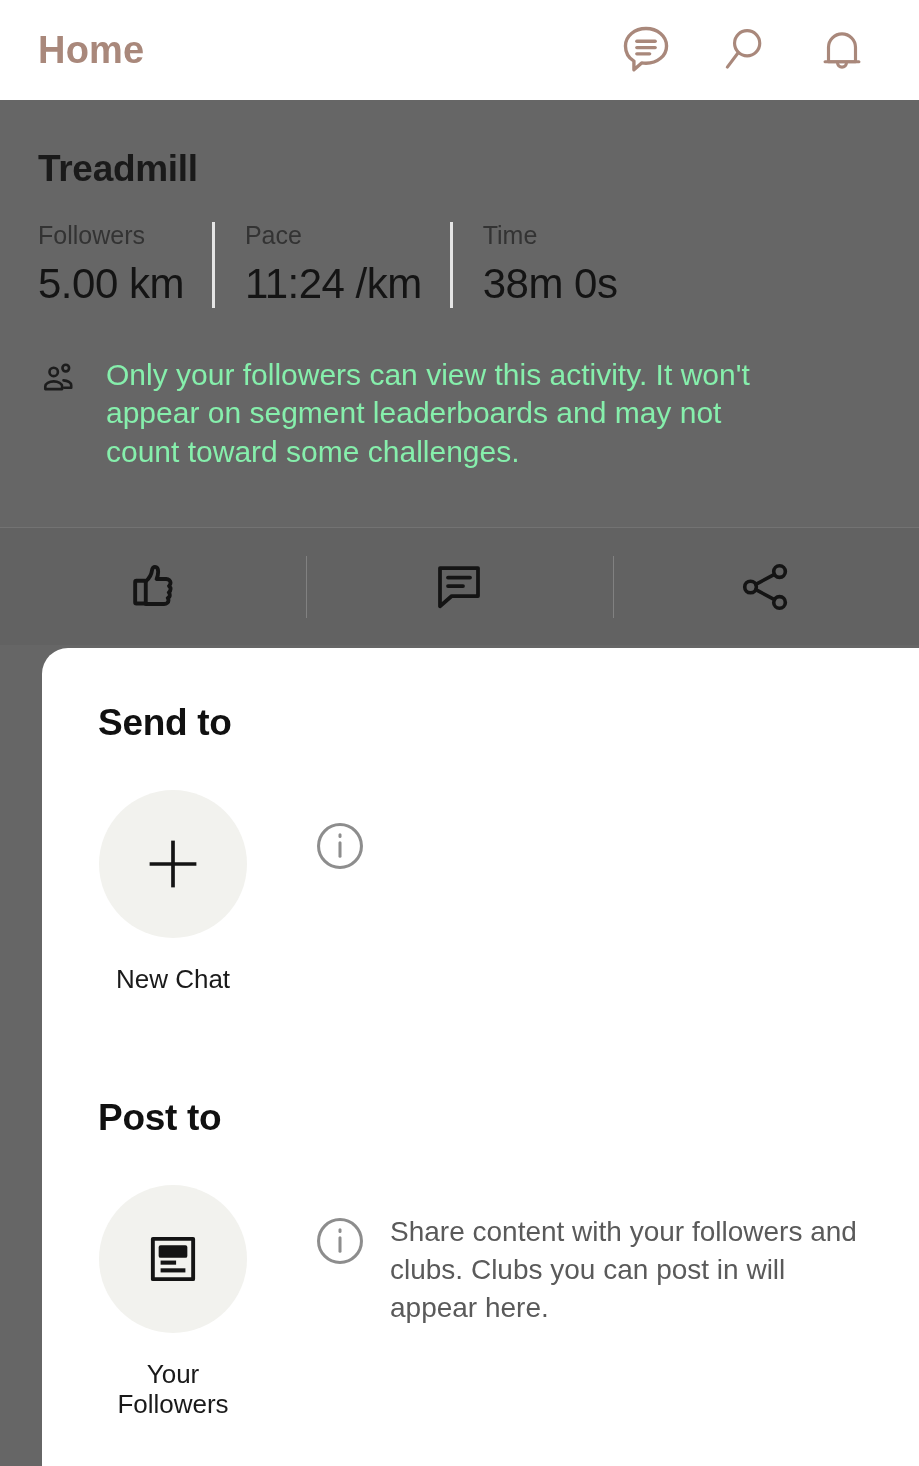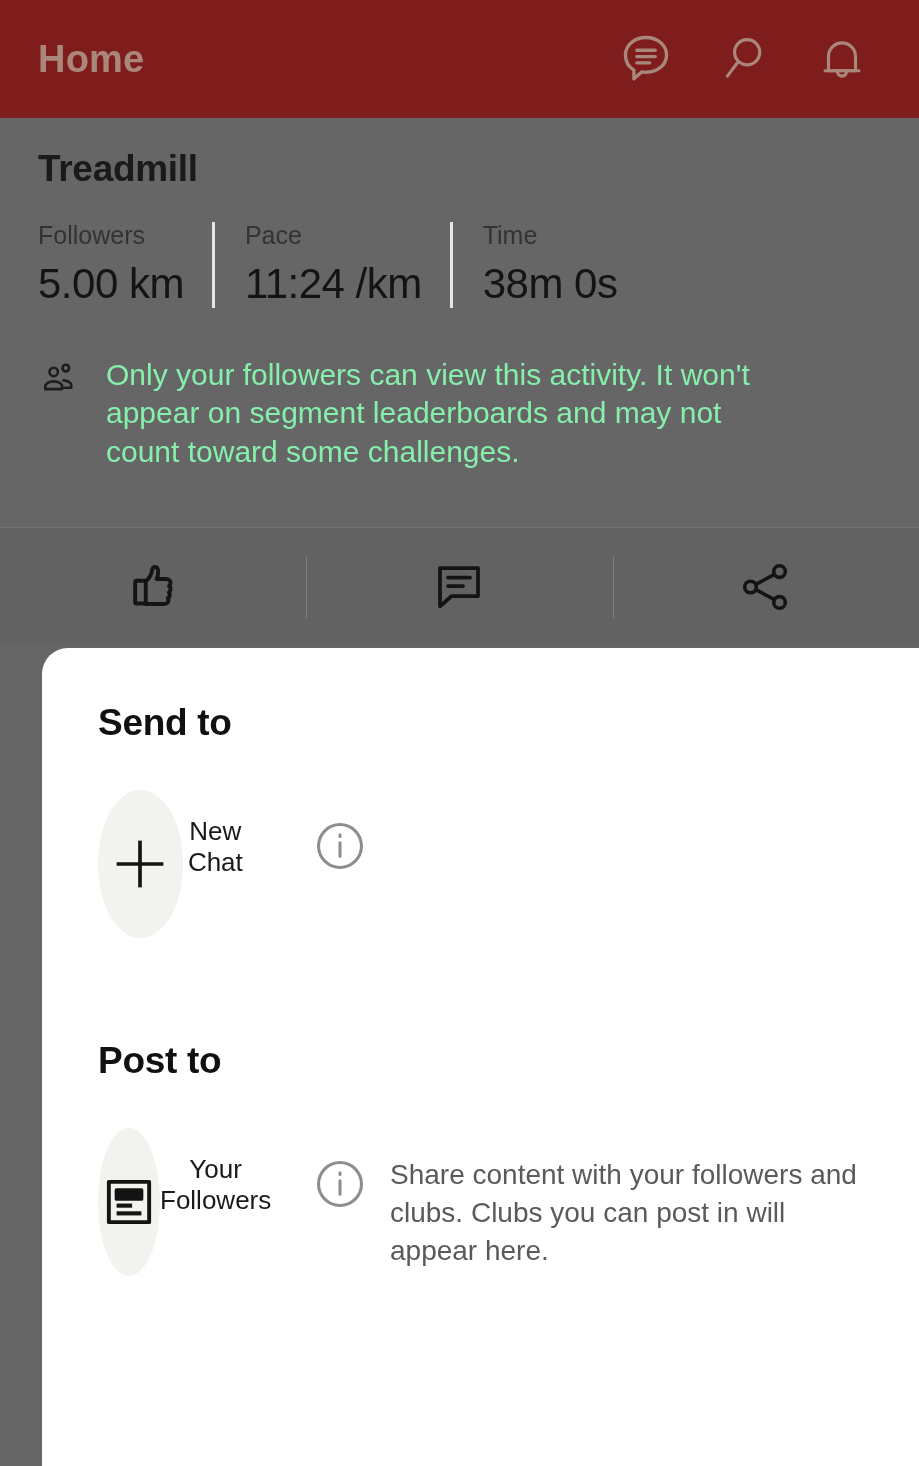--- a/index.html
+++ b/index.html
@@ -23,22 +23,22 @@
   .bg-app {
     position: absolute;
     inset: 0;
     background: #666666;
   }
 
   .topbar {
     position: absolute;
     top: 0; left: 0;
     width: 919px;
-    height: 118px;
-    background: #7f1d1d;
+    height: 100px;
+    background: #ffffff;
     display: flex;
     align-items: center;
     padding: 0 28px 0 38px;
   }
 
   .topbar-title {
     font-size: 38px;
     font-weight: bold;
     color: #a9887b;
     letter-spacing: 0.2px;
@@ -184,22 +184,22 @@
   .row {
     display: flex;
     align-items: flex-start;
     margin-top: 46px;
   }
 
   .tile {
     flex: 0 0 auto;
     width: 150px;
     display: flex;
-    flex-direction: row;
-    align-items: flex-start;
+    flex-direction: column;
+    align-items: center;
   }
 
   .tile-circle {
     width: 148px;
     height: 148px;
     border-radius: 50%;
     background: #f2f2ee;
     display: flex;
     align-items: center;
     justify-content: center;

